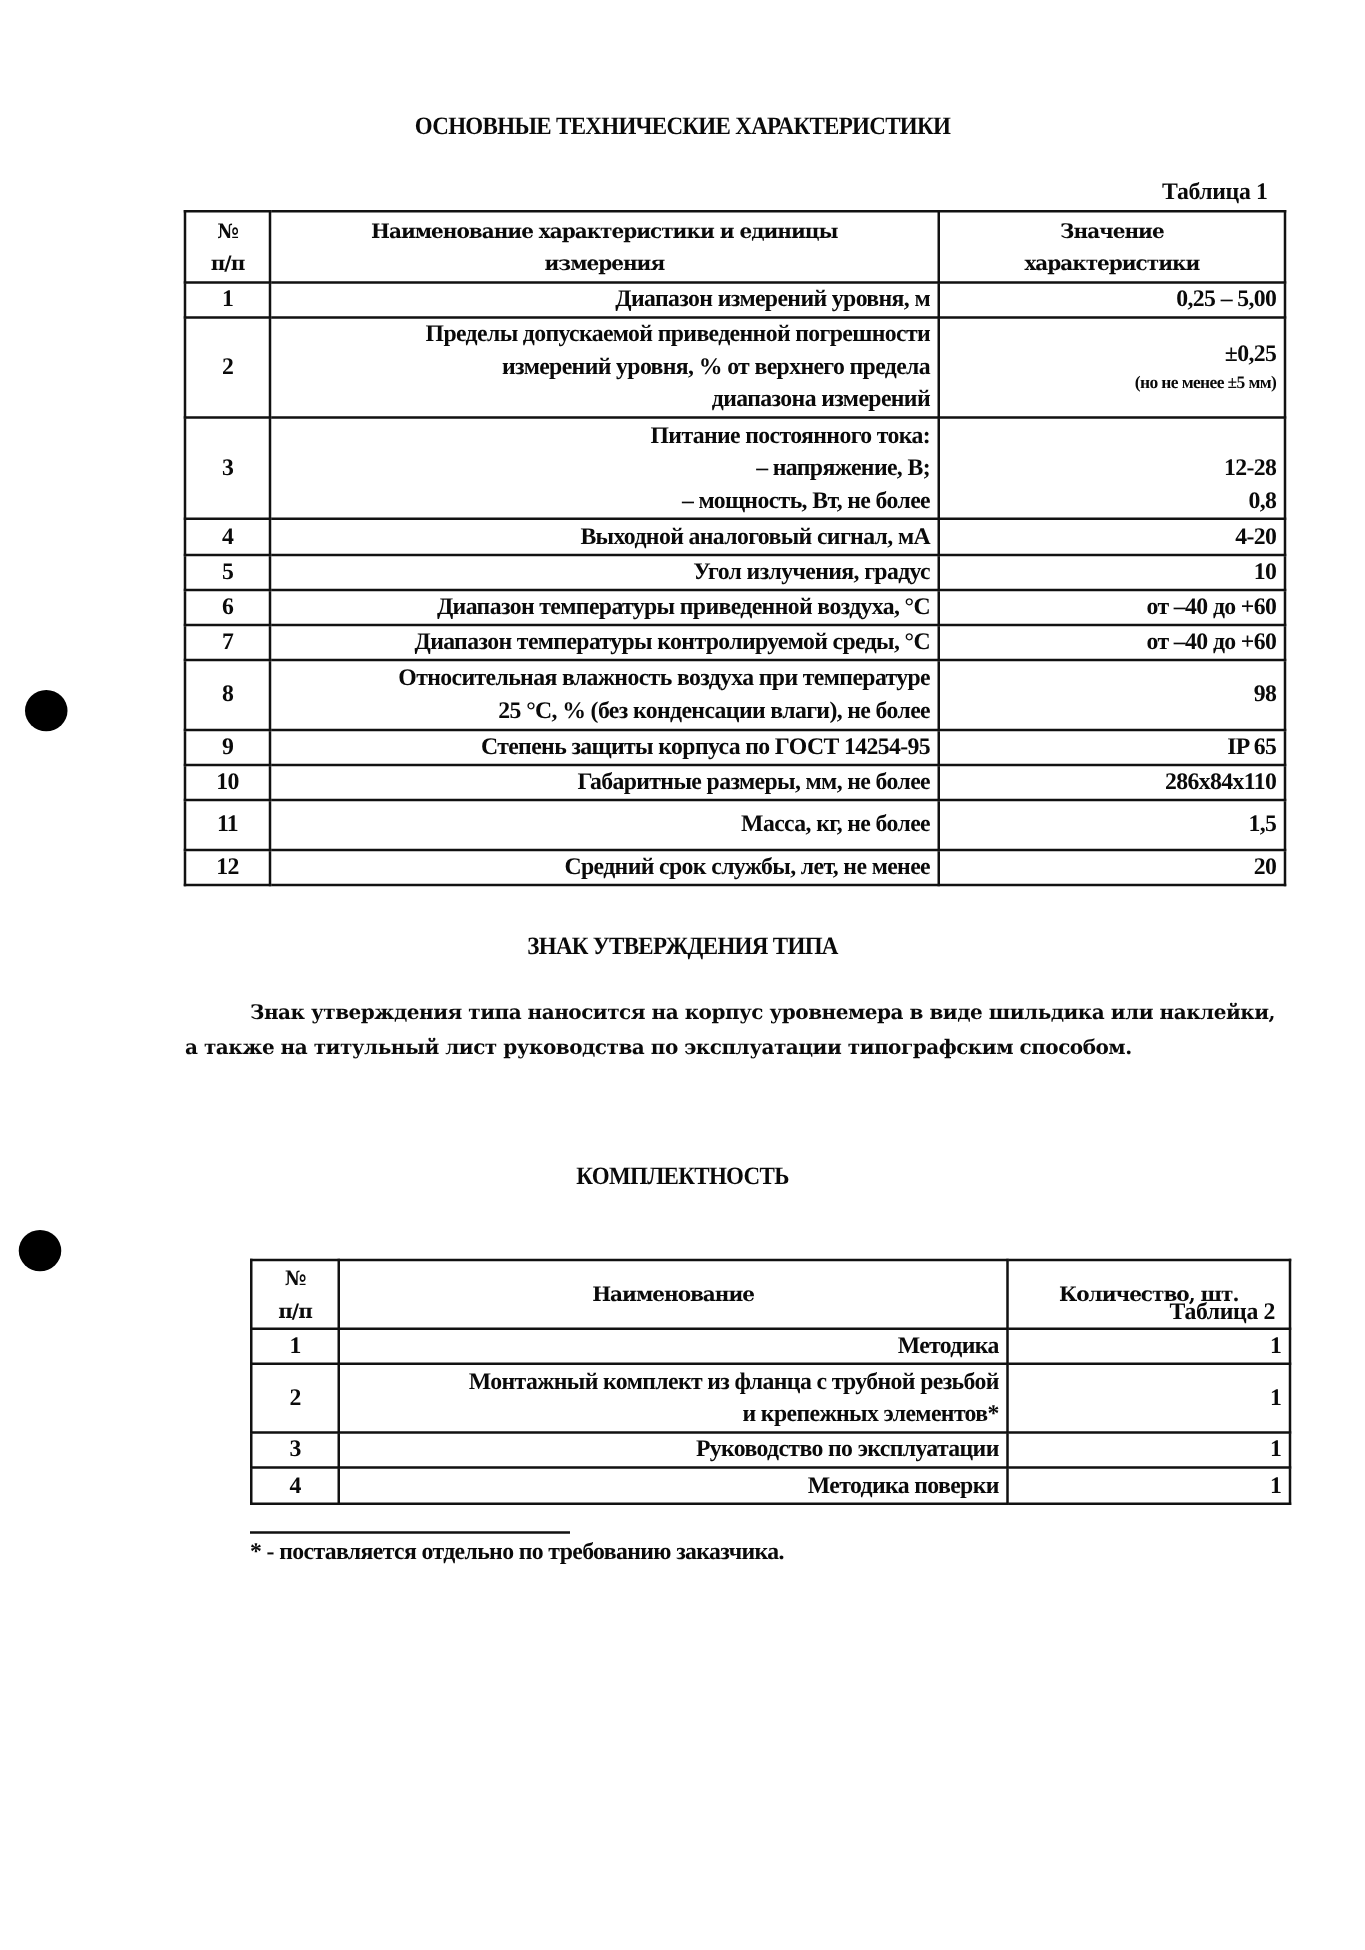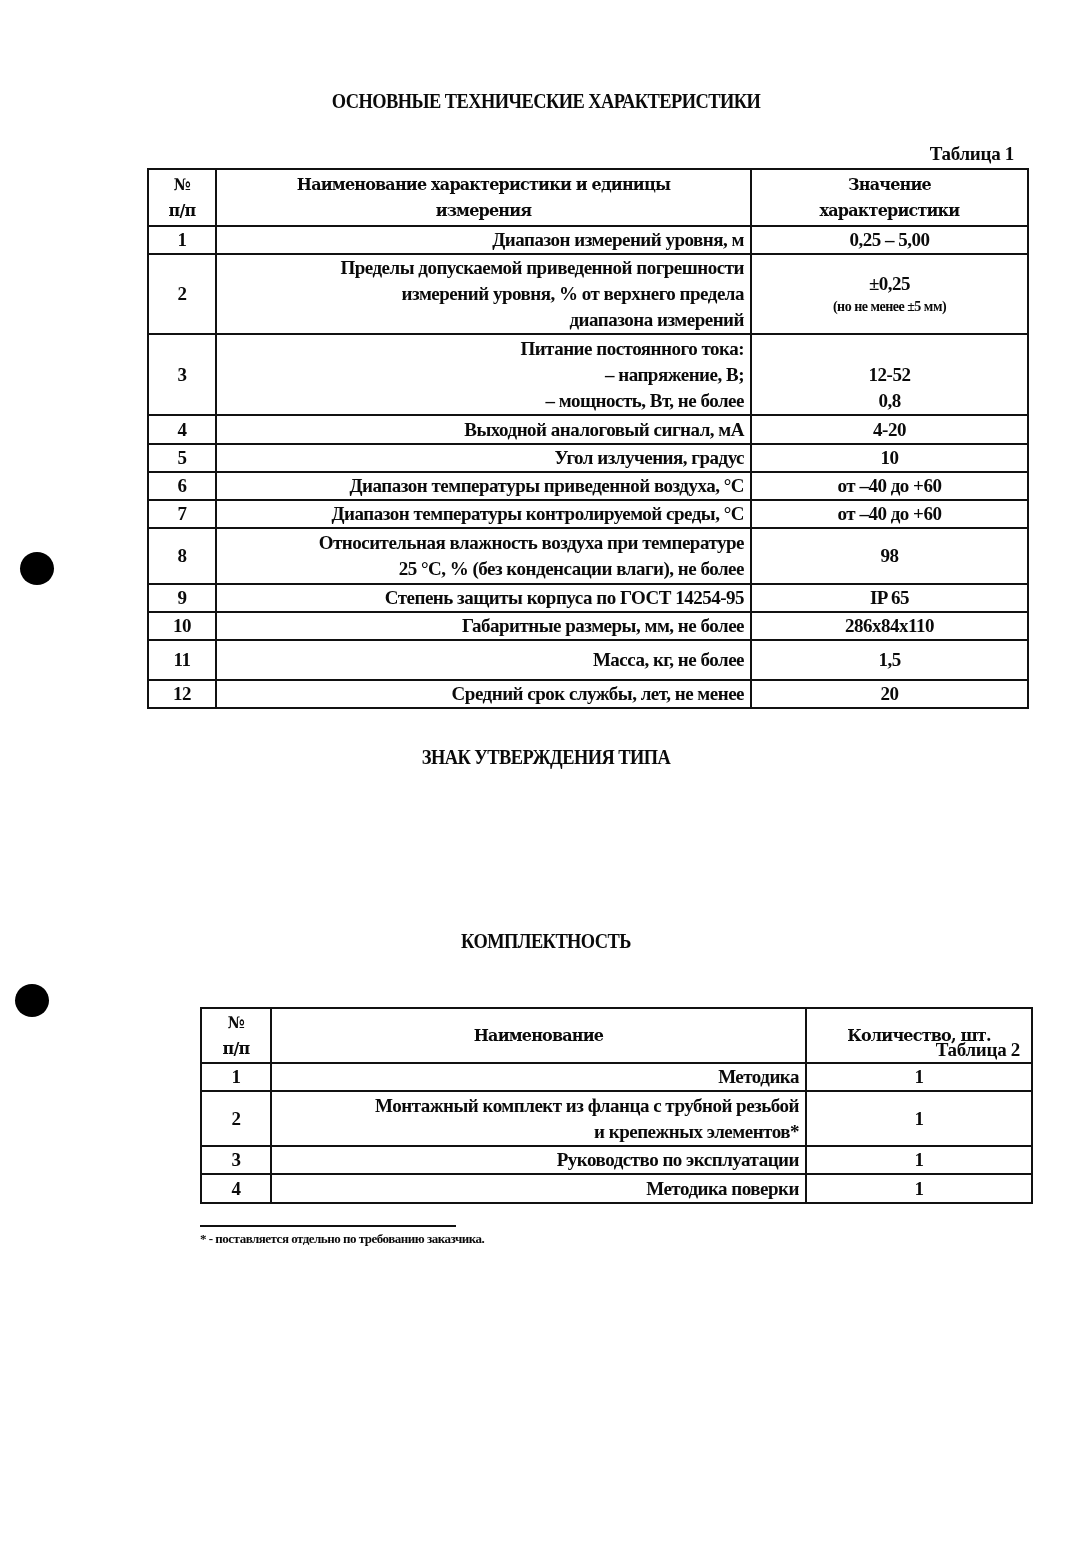--- a/index.html
+++ b/index.html
@@ -61,21 +61,21 @@
     }
     table.doc th {
       font-family: "DejaVu Serif", "Liberation Serif", serif;
       font-size: 16px;
       font-weight: bold;
       text-align: center;
       line-height: 26px;
       letter-spacing: -0.8px;
     }
     td.num { text-align: center; padding: 0; }
-    td.val { text-align: center; }
+    td.val { text-align: right; }
     td.name { text-align: right; padding-left: 8px; }
     .sub-note {
       display: block;
       font-size: 14px;
       line-height: 20px;
     }
     .line { display: block; }
     .paragraph {
       position: absolute;
       left: 148px;
@@ -93,21 +93,21 @@
       left: 200px;
       top: 1225px;
       width: 256px;
       height: 0;
       border-top: 2px solid #111;
     }
     .footnote {
       position: absolute;
       left: 200px;
       top: 1231px;
-      font-size: 13px;
+      font-size: 19px;
       font-weight: bold;
       letter-spacing: -0.5px;
     }
   </style>
 </head>
 <body>
 
 <div class="page">
 
   <div class="punch-hole" style="left:20px; top:552px;"></div>
@@ -156,21 +156,21 @@
       </td>
     </tr>
     <tr style="height:81px;">
       <td class="num">3</td>
       <td class="name">
         <span class="line">Питание постоянного тока:</span>
         <span class="line">–  напряжение, В;</span>
         <span class="line">–  мощность, Вт, не более</span>
       </td>
       <td class="val" style="vertical-align:bottom;">
-        <span class="line">12-52</span>
+        <span class="line">12-28</span>
         <span class="line">0,8</span>
       </td>
     </tr>
     <tr style="height:29px;">
       <td class="num">4</td>
       <td class="name">Выходной аналоговый сигнал, мА</td>
       <td class="val">4-20</td>
     </tr>
     <tr style="height:28px;">
       <td class="num">5</td>
@@ -213,20 +213,21 @@
     <tr style="height:28px;">
       <td class="num">12</td>
       <td class="name">Средний срок службы, лет, не менее</td>
       <td class="val">20</td>
     </tr>
   </tbody>
     </table>
 
   <div class="heading" style="top:746px;">ЗНАК УТВЕРЖДЕНИЯ ТИПА</div>
 
+  <div class="paragraph" style="top:796px;">Знак утверждения типа наносится на корпус уровнемера в виде шильдика или наклейки, а также на титульный лист руководства по эксплуатации типографским способом.</div>
 
   <div class="heading" style="top:930px;">КОМПЛЕКТНОСТЬ</div>
 
   <div class="table-caption" style="left:820px; top:1039px; width:200px;">Таблица 2</div>
 
   <table class="doc" style="left:200px; top:1007px; width:831px;">
     <colgroup>
       <col style="width:70px">
       <col style="width:535px">
       <col style="width:226px">

